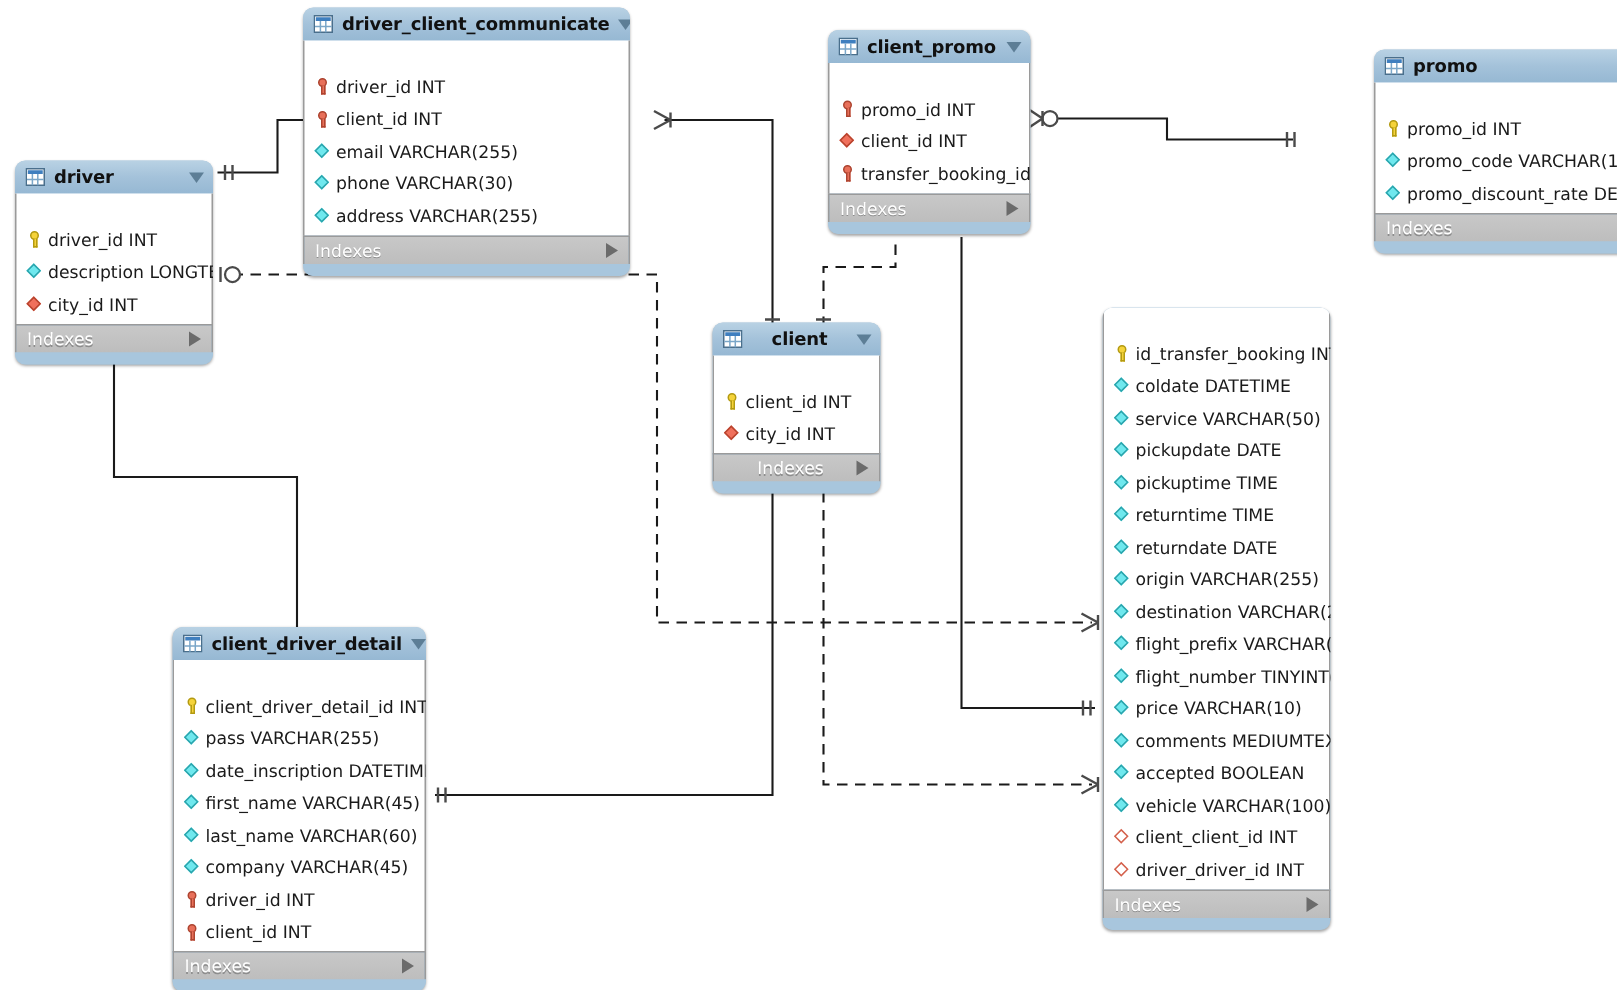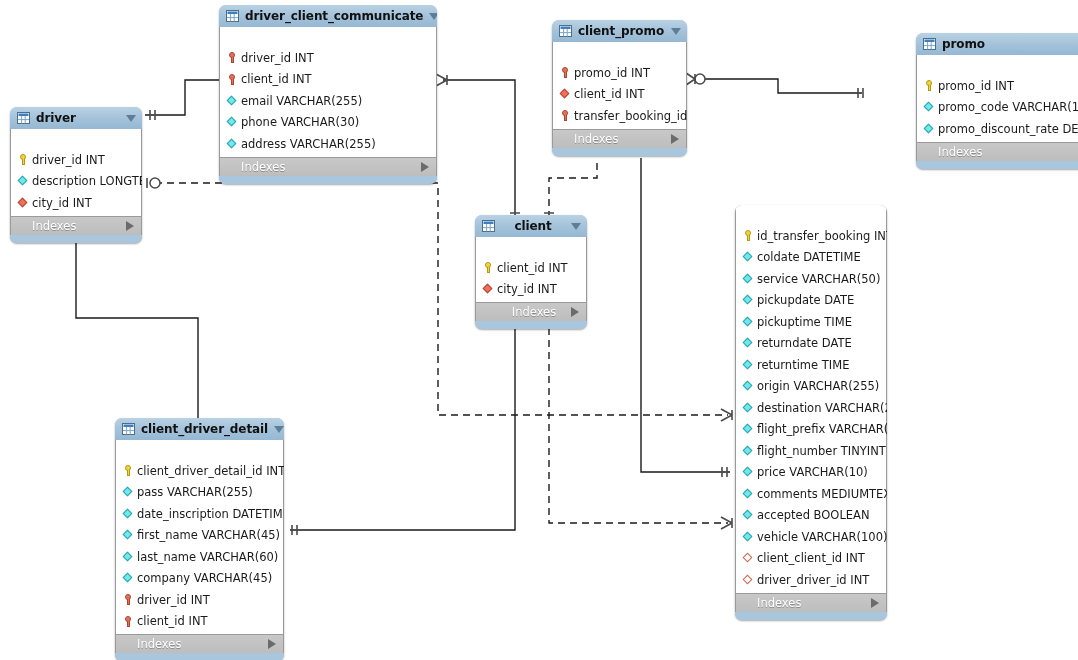--- a/index.html
+++ b/index.html
@@ -178,21 +178,21 @@
     background: #ffffff;
     border: 1px solid #d4614c;
     transform: rotate(45deg);
     box-sizing: border-box;
   }
 
   .tbl-indexes {
     height: 19px;
     display: flex;
     align-items: center;
-    padding: 0 7px 0 21px;
+    padding: 0 7px 0 7px;
     background: linear-gradient(to bottom, #c8c8c8 0%, #bdbdbd 100%);
     border-left: 1px solid #9a9a9a;
     border-right: 1px solid #9a9a9a;
     border-top: 1px solid #9a9a9a;
     box-sizing: border-box;
   }
   .idx-label {
     flex: 1 1 auto;
     font-size: 11.5px;
     color: #ffffff;
@@ -332,21 +332,21 @@
             <span class="glyph g-fk"></span>
             <span class="fname">city_id INT</span>
           </div>
         </div>
         <div class="tbl-indexes">
           <span class="idx-label">Indexes</span>
           <span class="idx-arrow"></span>
         </div>
         <div class="tbl-footer"></div>
       </div>
-      <div class="table-box" style="left: 219px; top: 5px; width: 218px;">
+      <div class="table-box" style="left: 202px; top: 5px; width: 218px;">
         <div class="tbl-header">
           <span class="tbl-icon"><svg width="13" height="12" viewBox="0 0 13 12">
               <rect x="0.5" y="0.5" width="12" height="11" fill="#ffffff" stroke="#4a6f8c"></rect>
               <rect x="1.5" y="1.5" width="10" height="2.5" fill="#3f7fbf"></rect>
               <line x1="4.6" y1="4" x2="4.6" y2="11.5" stroke="#7aa6c8"></line>
               <line x1="8.2" y1="4" x2="8.2" y2="11.5" stroke="#7aa6c8"></line>
               <line x1="1" y1="7.6" x2="12" y2="7.6" stroke="#7aa6c8"></line>
             </svg></span>
           <span class="tbl-title">driver_client_communicate</span>
           <span class="tbl-caret"></span>
@@ -488,25 +488,25 @@
           <div class="field">
             <span class="glyph g-col"></span>
             <span class="fname">pickupdate DATE</span>
           </div>
           <div class="field">
             <span class="glyph g-col"></span>
             <span class="fname">pickuptime TIME</span>
           </div>
           <div class="field">
             <span class="glyph g-col"></span>
+            <span class="fname">returntime TIME</span>
+          </div>
+          <div class="field">
+            <span class="glyph g-col"></span>
             <span class="fname">returndate DATE</span>
-          </div>
-          <div class="field">
-            <span class="glyph g-col"></span>
-            <span class="fname">returntime TIME</span>
           </div>
           <div class="field">
             <span class="glyph g-col"></span>
             <span class="fname">origin VARCHAR(255)</span>
           </div>
           <div class="field">
             <span class="glyph g-col"></span>
             <span class="fname">destination VARCHAR(255)</span>
           </div>
           <div class="field">

